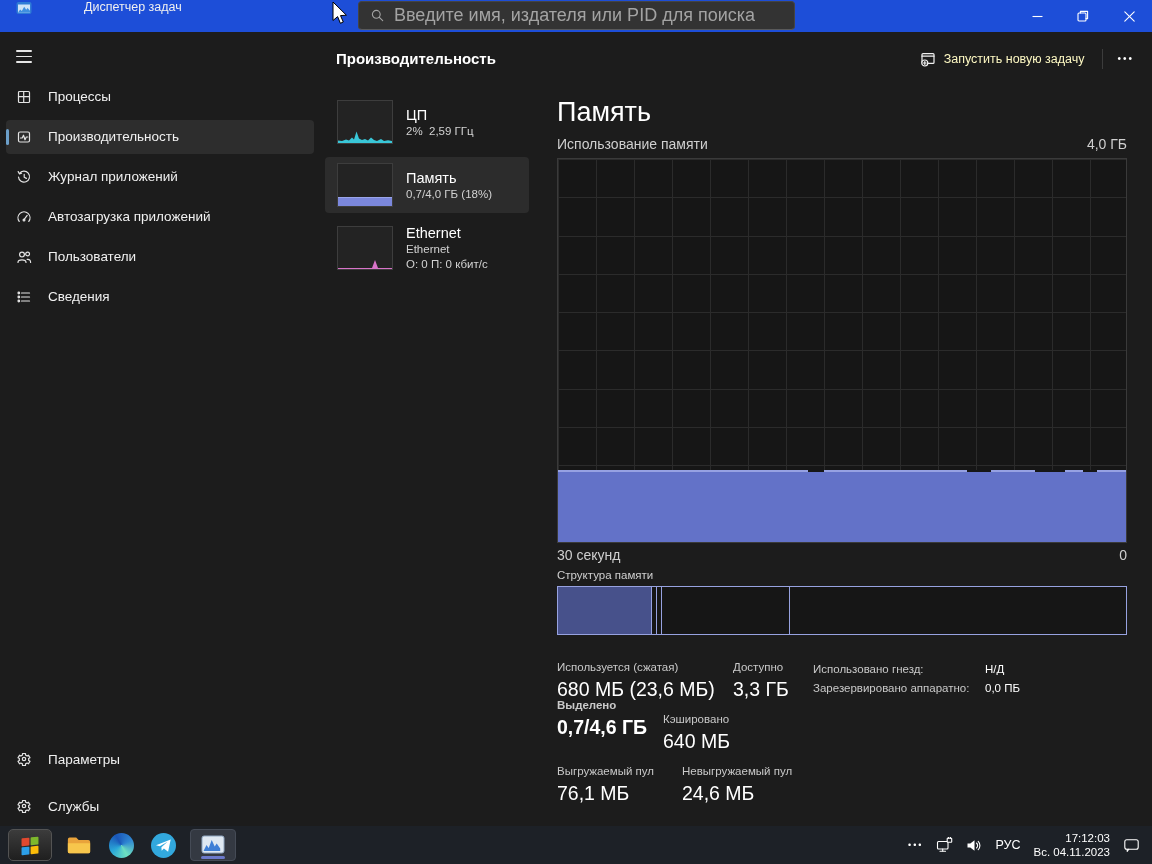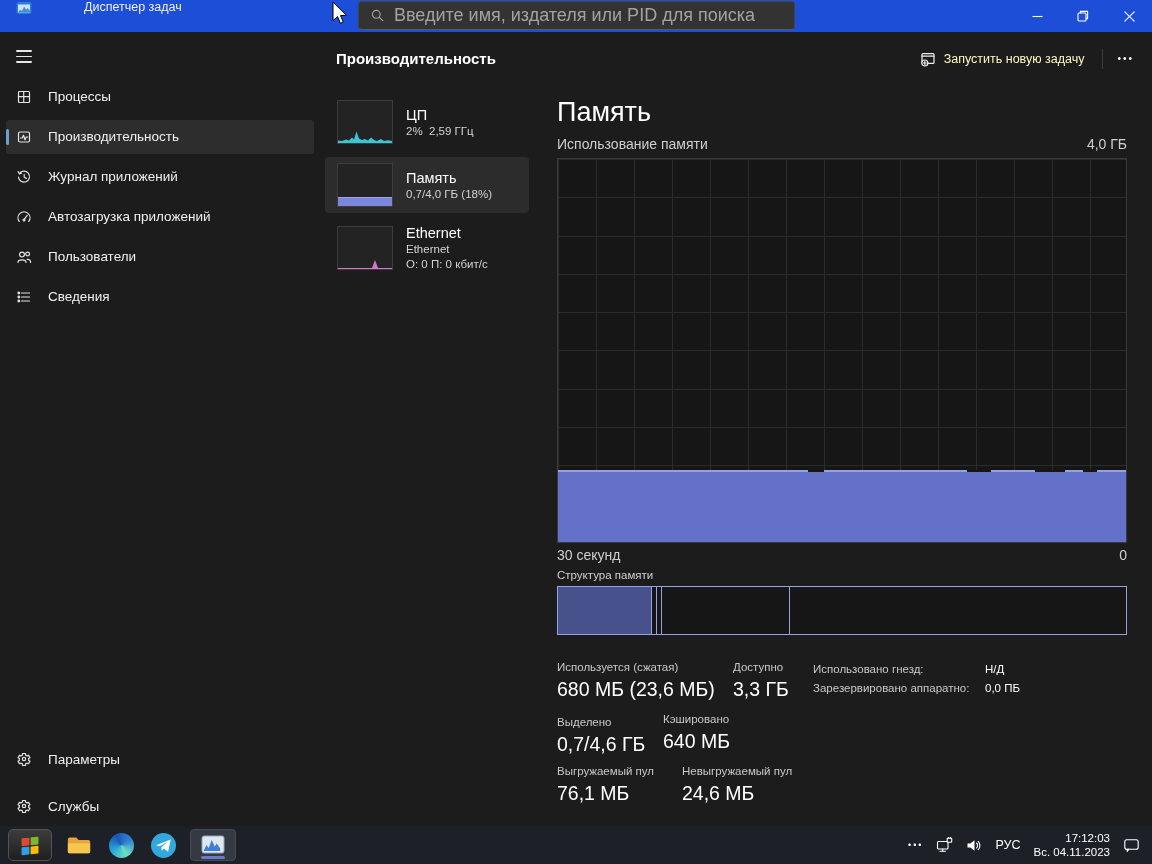--- a/index.html
+++ b/index.html
@@ -341,21 +341,21 @@
 
           <div class="stats">
             <div class="scell" style="left:0;top:0;">
               <div class="s-label">Используется (сжатая)</div>
               <div class="s-value">680 МБ (23,6 МБ)</div>
             </div>
             <div class="scell" style="left:176px;top:0;">
               <div class="s-label">Доступно</div>
               <div class="s-value">3,3 ГБ</div>
             </div>
-            <div class="scell" style="left:0;top:55px;">
+            <div class="scell" style="left:0;top:38px;font-weight:bold;">
               <div class="s-label">Выделено</div>
               <div class="s-value">0,7/4,6 ГБ</div>
             </div>
             <div class="scell" style="left:106px;top:52px;">
               <div class="s-label">Кэшировано</div>
               <div class="s-value">640 МБ</div>
             </div>
             <div class="scell" style="left:0;top:104px;">
               <div class="s-label">Выгружаемый пул</div>
               <div class="s-value">76,1 МБ</div>

